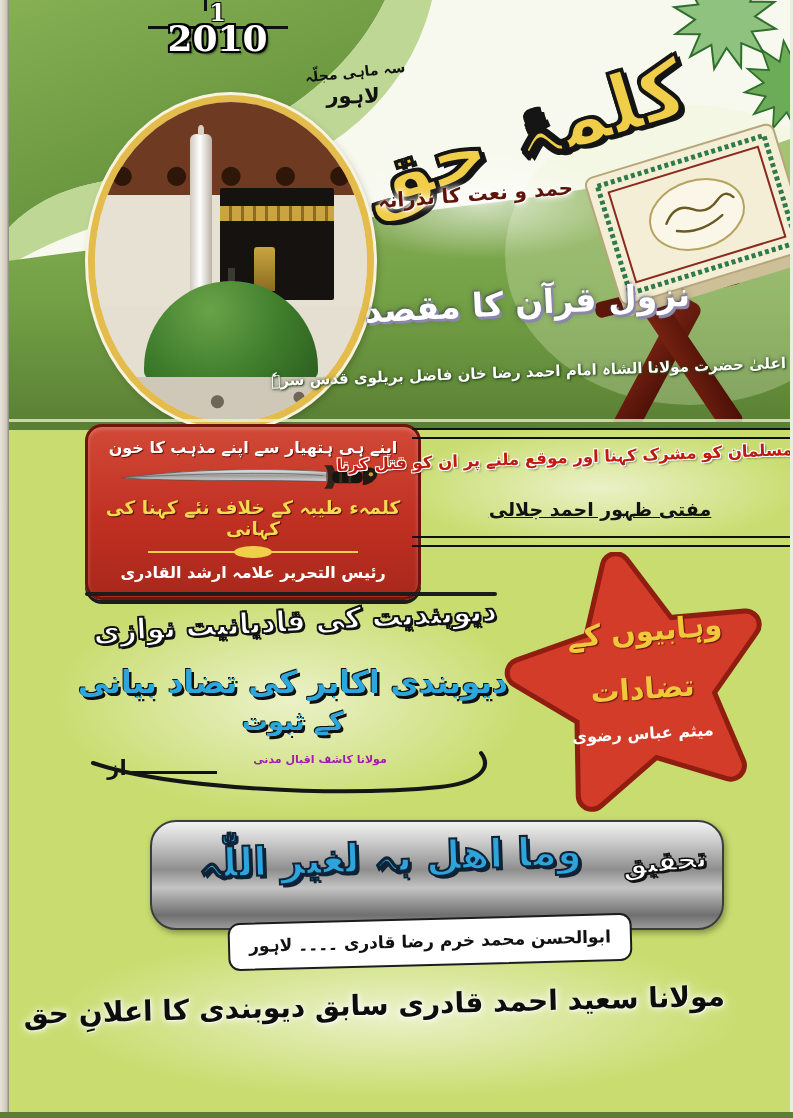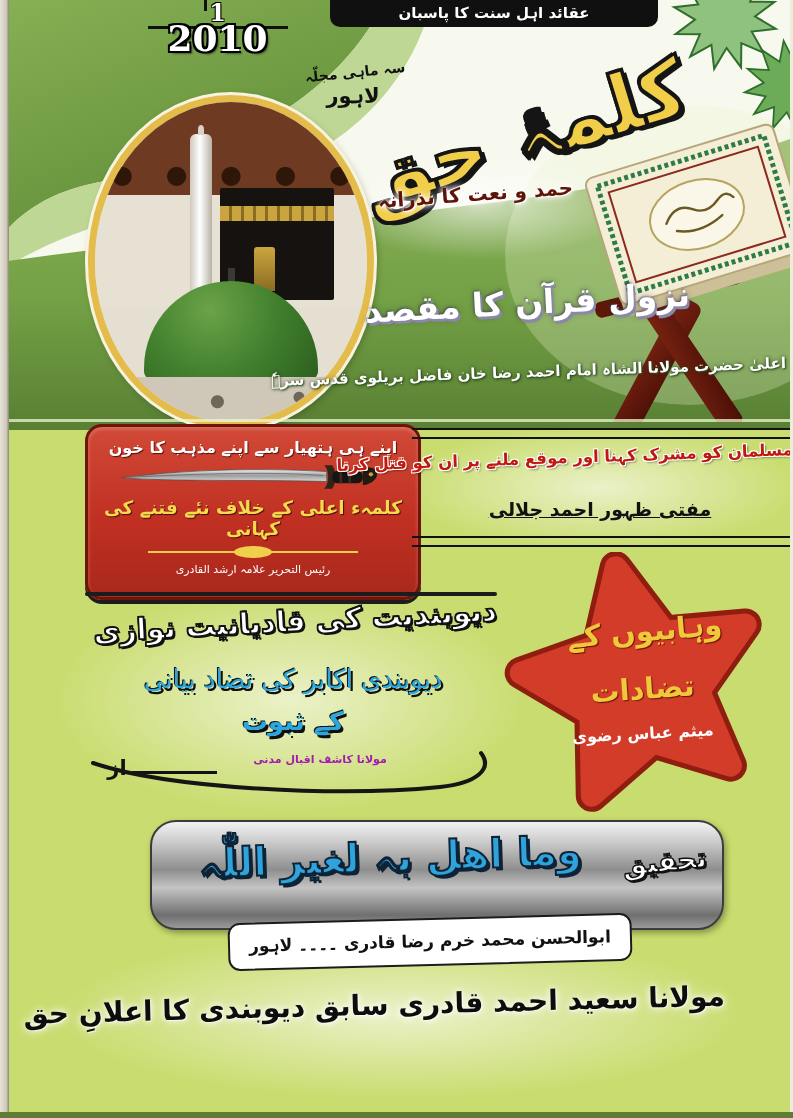--- a/index.html
+++ b/index.html
@@ -61,36 +61,36 @@
   
   .red-box{left:85px;top:424px;width:330px;height:170px;border-radius:17px;
     background:linear-gradient(180deg,#d14936 0%,#c03022 55%,#a8281b 100%);
     border:3px solid #6e150b;box-shadow:inset 0 2px 4px rgba(255,255,255,.25),0 4px 0 #1c1c1c;}
   .rb-line1{margin:11px 8px 2px;font-size:16px;font-weight:bold;color:#fff;text-shadow:1px 1px 1px #5c0e05;}
   .rb-sword{display:block;margin:2px auto 0;}
   .rb-line2{margin:2px 6px 0;font-size:18.5px;font-weight:bold;color:#f5d94e;text-shadow:1px 1px 1px #4d0b04;}
   .rb-div{position:relative;margin:7px 60px 5px;height:12px;}
   .rb-div .ln{position:absolute;left:0;top:5px;width:100%;height:2px;background:#f0d04a;}
   .rb-div .dot{position:absolute;left:50%;top:0;width:38px;height:12px;margin-left:-19px;border-radius:50%;background:#f0d04a;}
-  .rb-author{font-size:11px;font-weight:normal;color:#fff;}
+  .rb-author{font-size:16px;font-weight:bold;color:#fff;}
 
   
   .rule2{height:7px;border-top:2px solid #111;border-bottom:2px solid #111;}
   .shirk-rule-top{left:412px;top:428px;width:381px;}
   .shirk-rule-bot{left:412px;top:536px;width:381px;}
   .shirk-headline{left:398px;top:447px;width:395px;font-size:16.5px;font-weight:bold;color:#bf1a10;white-space:nowrap;transform:rotate(-2deg);
     text-shadow:-1px -1px 0 #fff,1px -1px 0 #fff,-1px 1px 0 #fff,1px 1px 0 #fff,2px 2px 2px rgba(0,0,0,.35);}
   .shirk-author{left:470px;top:498px;width:260px;font-size:19px;font-weight:bold;color:#111;text-decoration:underline;}
 
   .redbox-shadow-line{left:85px;top:592px;width:412px;height:4px;background:#1c1c1c;border-radius:2px;}
 
   
   .deo1{left:80px;top:604px;width:430px;font-size:29px;font-weight:bold;color:#fff;transform:rotate(-3deg);white-space:nowrap;
     -webkit-text-stroke:1.5px #111;text-shadow:2px 2px 0 #111,-1px -1px 0 #111,1px -1px 0 #111,-1px 1px 0 #111;}
-  .deo2{left:78px;top:664px;width:430px;font-size:26px;font-weight:normal;color:#2ba7de;white-space:nowrap;
+  .deo2{left:78px;top:664px;width:430px;font-size:31px;font-weight:bold;color:#2ba7de;white-space:nowrap;
     text-shadow:2.5px 2.5px 0 #101010,-1px -1px 0 #101010;}
   .deo3{left:78px;top:706px;width:430px;font-size:26px;font-weight:bold;color:#2ba7de;
     text-shadow:2.5px 2.5px 0 #101010,-1px -1px 0 #101010;}
   .deo-by{left:92px;top:756px;width:50px;font-size:21px;font-weight:bold;color:#111;}
   .deo-dash{left:132px;top:771px;width:85px;height:2.5px;background:#111;}
   .deo-author{left:215px;top:753px;width:210px;font-size:11px;font-weight:bold;color:#a21caf;}
 
   
   .star-l1{left:552px;top:614px;width:185px;font-size:29px;font-weight:bold;color:#f0c83c;transform:rotate(-5deg);text-shadow:1px 1px 1px #6b1206;}
   .star-l2{left:560px;top:672px;width:165px;font-size:29px;font-weight:bold;color:#f0c83c;transform:rotate(-4deg);text-shadow:1px 1px 1px #6b1206;}
@@ -139,23 +139,20 @@
     <path d="M385,0 C335,105 215,158 95,183 C52,192 22,210 0,238 L0,272 C55,232 150,210 255,178 C360,146 415,72 432,0 Z" fill="#b7d38a" opacity="0.9"></path>
     <path d="M0,262 C180,237 340,222 480,204 C610,188 705,168 793,138 L793,430 L0,430 Z" fill="url(#gBand)"></path>
     <ellipse cx="690" cy="255" rx="185" ry="150" fill="rgba(235,243,205,0.28)"></ellipse>
   </svg>
 
   <div class="glow" style="left:330px;top:150px;width:300px;height:110px"></div>
   <div class="glow" style="left:395px;top:425px;width:410px;height:125px"></div>
   <div class="glow" style="left:50px;top:585px;width:480px;height:230px"></div>
   <div class="glow" style="left:50px;top:930px;width:700px;height:170px"></div>
 
-  <div class="abs top-banner ctr rtl">
-    <span>عقائد اہل سنت کا پاسبان</span>
-  </div>
 
   <svg class="abs" style="left:640px;top:-34px" width="160" height="170">
     <g transform="translate(85,52) rotate(12)">
       <polygon points="52,0 29,7.76 45,26 21.2,21.2 26,45 7.76,29 0,52 -7.76,29 -26,45 -21.2,21.2 -45,26 -29,7.76 -52,0 -29,-7.76 -45,-26 -21.2,-21.2 -26,-45 -7.76,-29 0,-52 7.76,-29 26,-45 21.2,-21.2 45,-26 29,-7.76" fill="#8fc27e" stroke="#2f6e2c" stroke-width="2"></polygon>
     </g>
     <g transform="translate(150,120) rotate(-8) scale(0.88)">
       <polygon points="52,0 29,7.76 45,26 21.2,21.2 26,45 7.76,29 0,52 -7.76,29 -26,45 -21.2,21.2 -45,26 -29,7.76 -52,0 -29,-7.76 -45,-26 -21.2,-21.2 -26,-45 -7.76,-29 0,-52 7.76,-29 26,-45 21.2,-21.2 45,-26 29,-7.76" fill="#6cab58" stroke="#2f6e2c" stroke-width="2"></polygon>
     </g>
   </svg>
 
@@ -219,21 +216,21 @@
       </defs>
       <path d="M4,21 C60,13 150,9 232,14 L232,25 C150,23 60,25 4,21 Z" fill="url(#gBlade)" stroke="#4c4c4c" stroke-width="0.8"></path>
       <path d="M10,20.5 C90,16 180,14 228,18.5" stroke="#6f6f6f" stroke-width="1" fill="none"></path>
       <path d="M229,7 C235,12 235,28 229,33 L238,33 C243,26 243,14 238,7 Z" fill="#33241a"></path>
       <rect x="238" y="13" width="34" height="14" rx="6" fill="#181411"></rect>
       <rect x="246" y="13" width="3" height="14" fill="#3a2d20"></rect>
       <rect x="256" y="13" width="3" height="14" fill="#3a2d20"></rect>
       <path d="M272,11 c12,-5 20,3 14,11 c-4,5 -10,7 -14,7 z" fill="#211a12"></path>
       <circle cx="281" cy="17" r="2.4" fill="#c9a23f"></circle>
     </svg>
-    <div class="rb-line2">کلمہء اعلی کے خلاف نئے فتنے کی کہانی</div>
+    <div class="rb-line2">کلمہء طیبہ کے خلاف نئے کہنا کی کہانی</div>
     <div class="rb-div">
         <div class="ln"></div>
         <div class="dot"></div>
       </div>
     <div class="rb-author">رئیس التحریر علامہ ارشد القادری</div>
   </div>
 
   <div class="abs rule2 shirk-rule-top"></div>
   <div class="abs shirk-headline ctr rtl">مسلمان کو مشرک کہنا اور موقع ملنے پر ان کو قتل کرنا</div>
   <div class="abs shirk-author ctr rtl">مفتی ظہور احمد جلالی</div>

